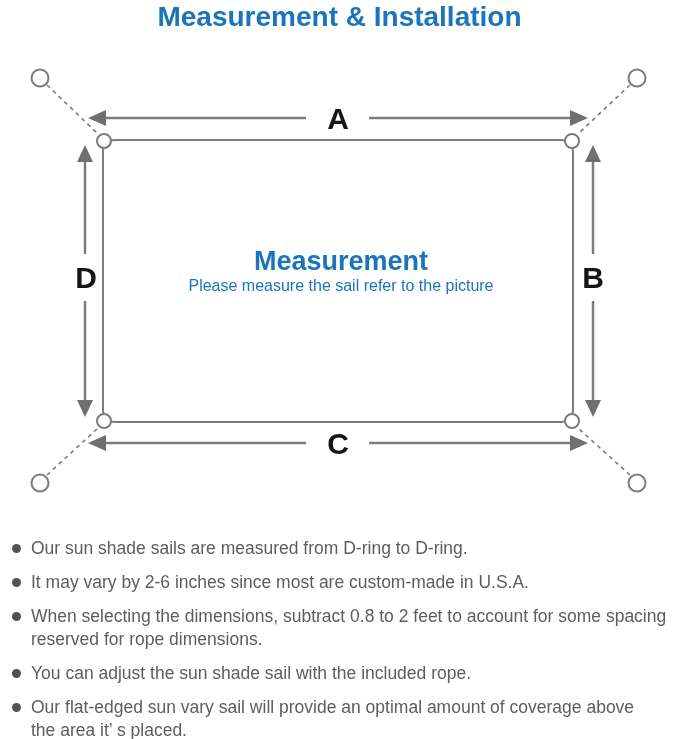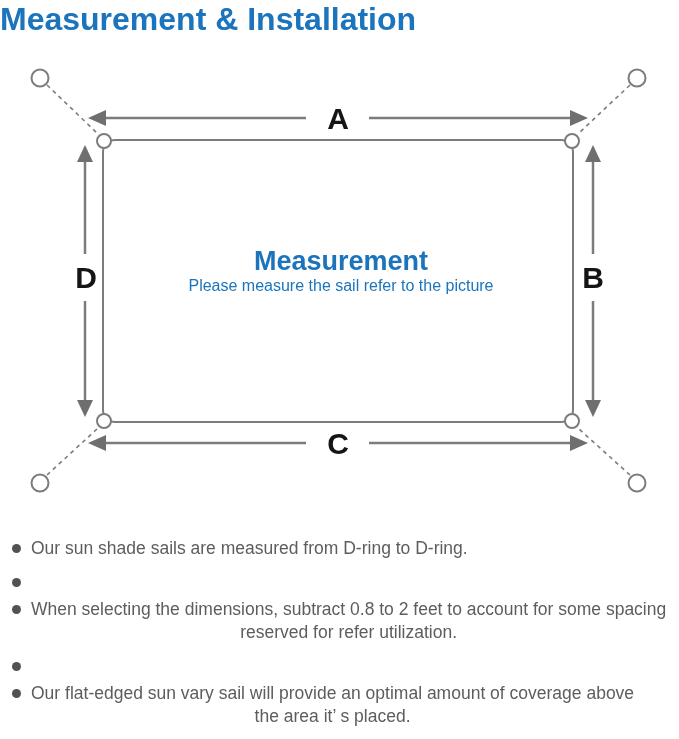--- a/index.html
+++ b/index.html
@@ -2,32 +2,32 @@
 <html><head>
 <meta charset="utf-8">
 <style>
   html,body{margin:0;padding:0;background:#ffffff;}
   .stage{
     position:relative;width:679px;height:739px;background:#ffffff;
     font-family:"Liberation Sans", sans-serif;overflow:hidden;
   }
   .page-title{
     position:absolute;top:1px;left:0;right:0;margin:0;
-    font-size:32px;font-weight:bold;
+    text-align:center;font-size:28px;font-weight:bold;
     color:#1b74bc;letter-spacing:0px;
   }
   .diagram-svg{position:absolute;top:0;left:0;}
   .bullets{position:absolute;top:537px;left:0;width:679px;}
   .bullet{display:flex;align-items:flex-start;margin-bottom:11px;}
   .dot{
     flex:none;width:9px;height:9px;border-radius:50%;
     background:#525252;margin:7px 10px 0 12px;
   }
   .bullet-text{font-size:17.5px;line-height:23px;color:#5d5d5d;}
-  .bullet-text div{white-space:nowrap;text-align:center;}
+  .bullet-text div{white-space:nowrap;}
 </style>
 </head>
 <body>
 
 <div class="stage">
 
   <h1 class="page-title">Measurement &amp; Installation</h1>
 
   <svg class="diagram-svg" width="679" height="520" viewBox="0 0 679 520">
 
@@ -81,32 +81,38 @@
 
     <div class="bullet">
       <span class="dot"></span>
       <div class="bullet-text">
         <div>Our sun shade sails are measured from D-ring to D-ring.</div>
       </div>
     </div>
 
     <div class="bullet">
       <span class="dot"></span>
+      <div class="bullet-text">
+        <div>It may vary by 2-6 inches since most are custom-made in U.S.A.</div>
+      </div>
     </div>
 
     <div class="bullet">
       <span class="dot"></span>
       <div class="bullet-text">
         <div>When selecting the dimensions, subtract 0.8 to 2 feet to account for some spacing</div>
-        <div>reserved for refer utilization.</div>
+        <div>reserved for rope dimensions.</div>
       </div>
     </div>
 
     <div class="bullet">
       <span class="dot"></span>
+      <div class="bullet-text">
+        <div>You can adjust the sun shade sail with the included rope.</div>
+      </div>
     </div>
 
     <div class="bullet">
       <span class="dot"></span>
       <div class="bullet-text">
         <div>Our flat-edged sun vary sail will provide an optimal amount of coverage above</div>
         <div>the area it’ s placed.</div>
       </div>
     </div>
 

